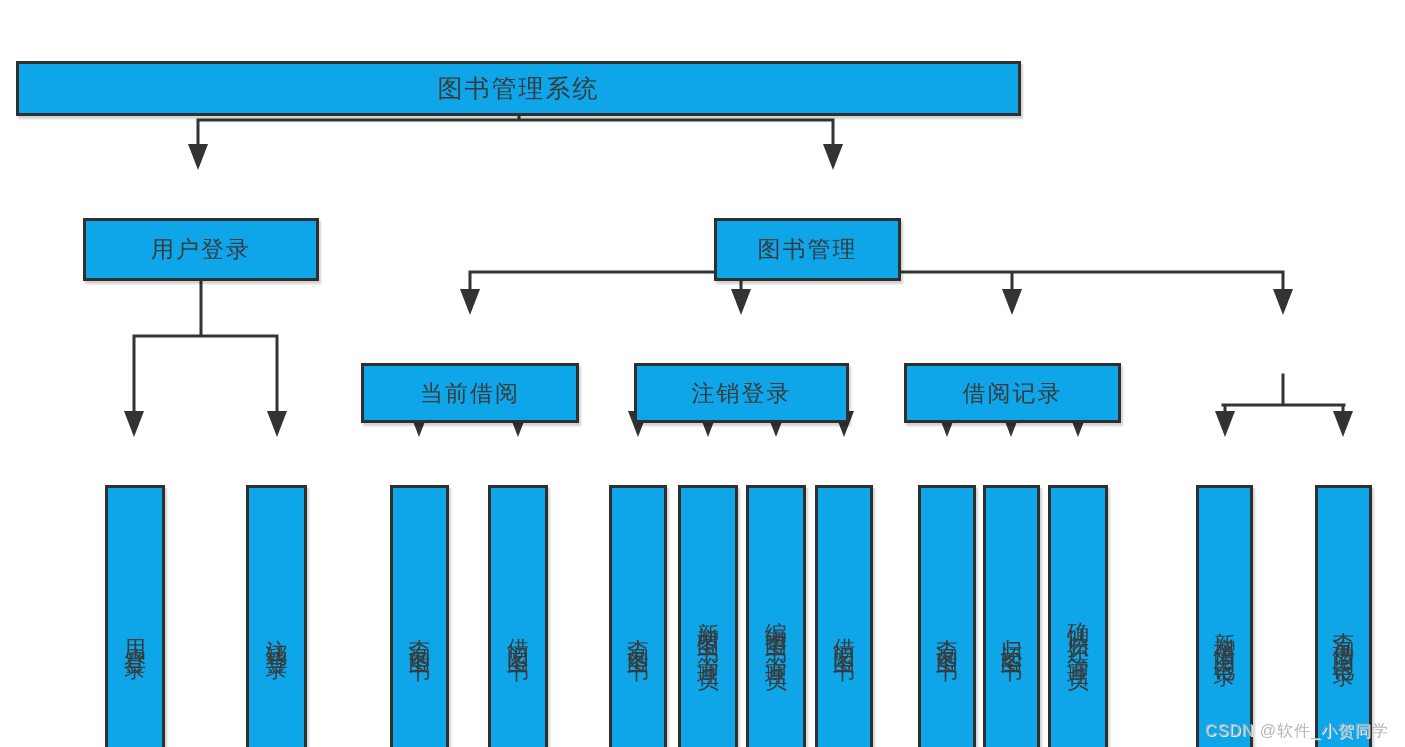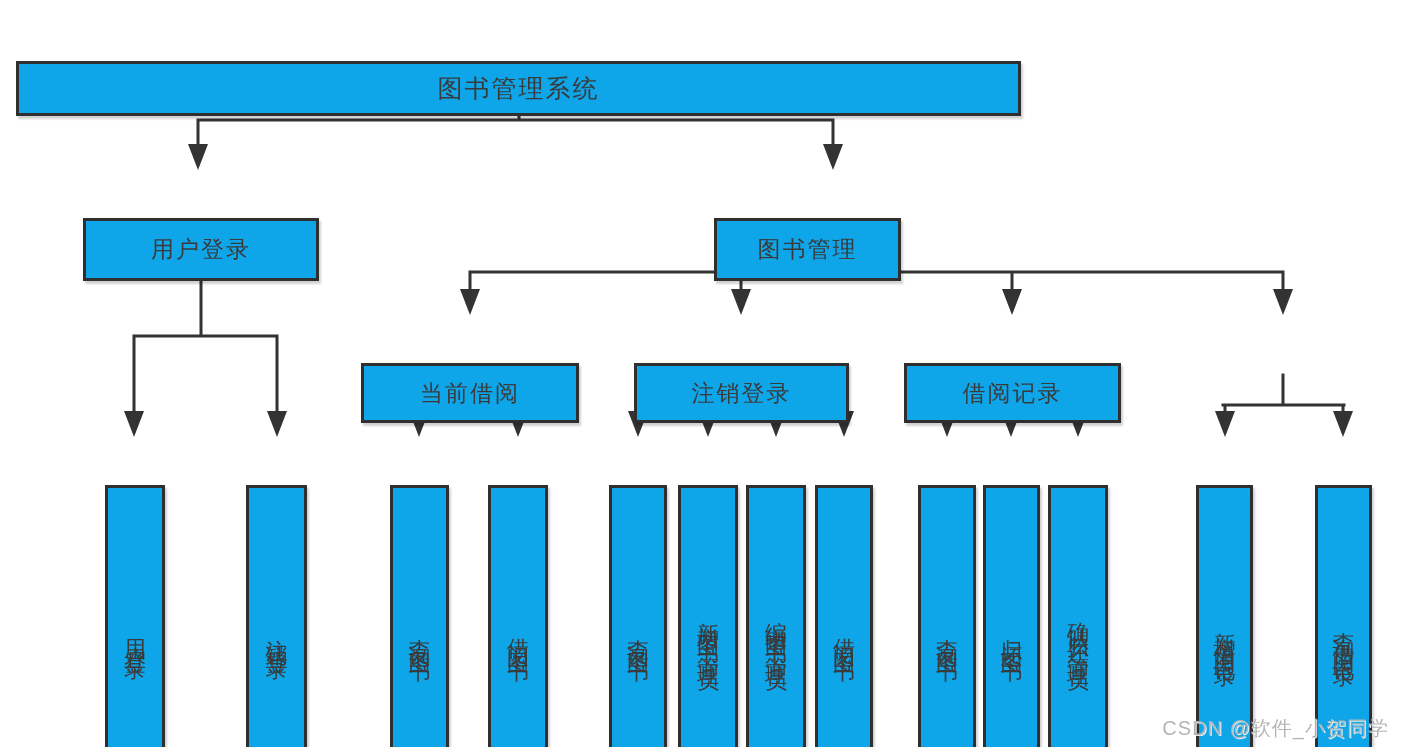--- a/index.html
+++ b/index.html
@@ -54,21 +54,21 @@
     text-orientation: mixed;
     font-size: 22px;
     letter-spacing: 7px;
     line-height: 1;
     color: var(--text, #3a3a3a);
   }
   .watermark {
     position: absolute;
     right: 16px;
     bottom: 5px;
-    font-size: 20px;
+    font-size: 16px;
     letter-spacing: 1px;
     color: var(--wm, #b5b5b5);
     text-shadow: 1px 1px 0 rgba(255,255,255,0.85);
     white-space: nowrap;
   }
 </style>
 </head>
 <body>
 
 <div class="canvas">

